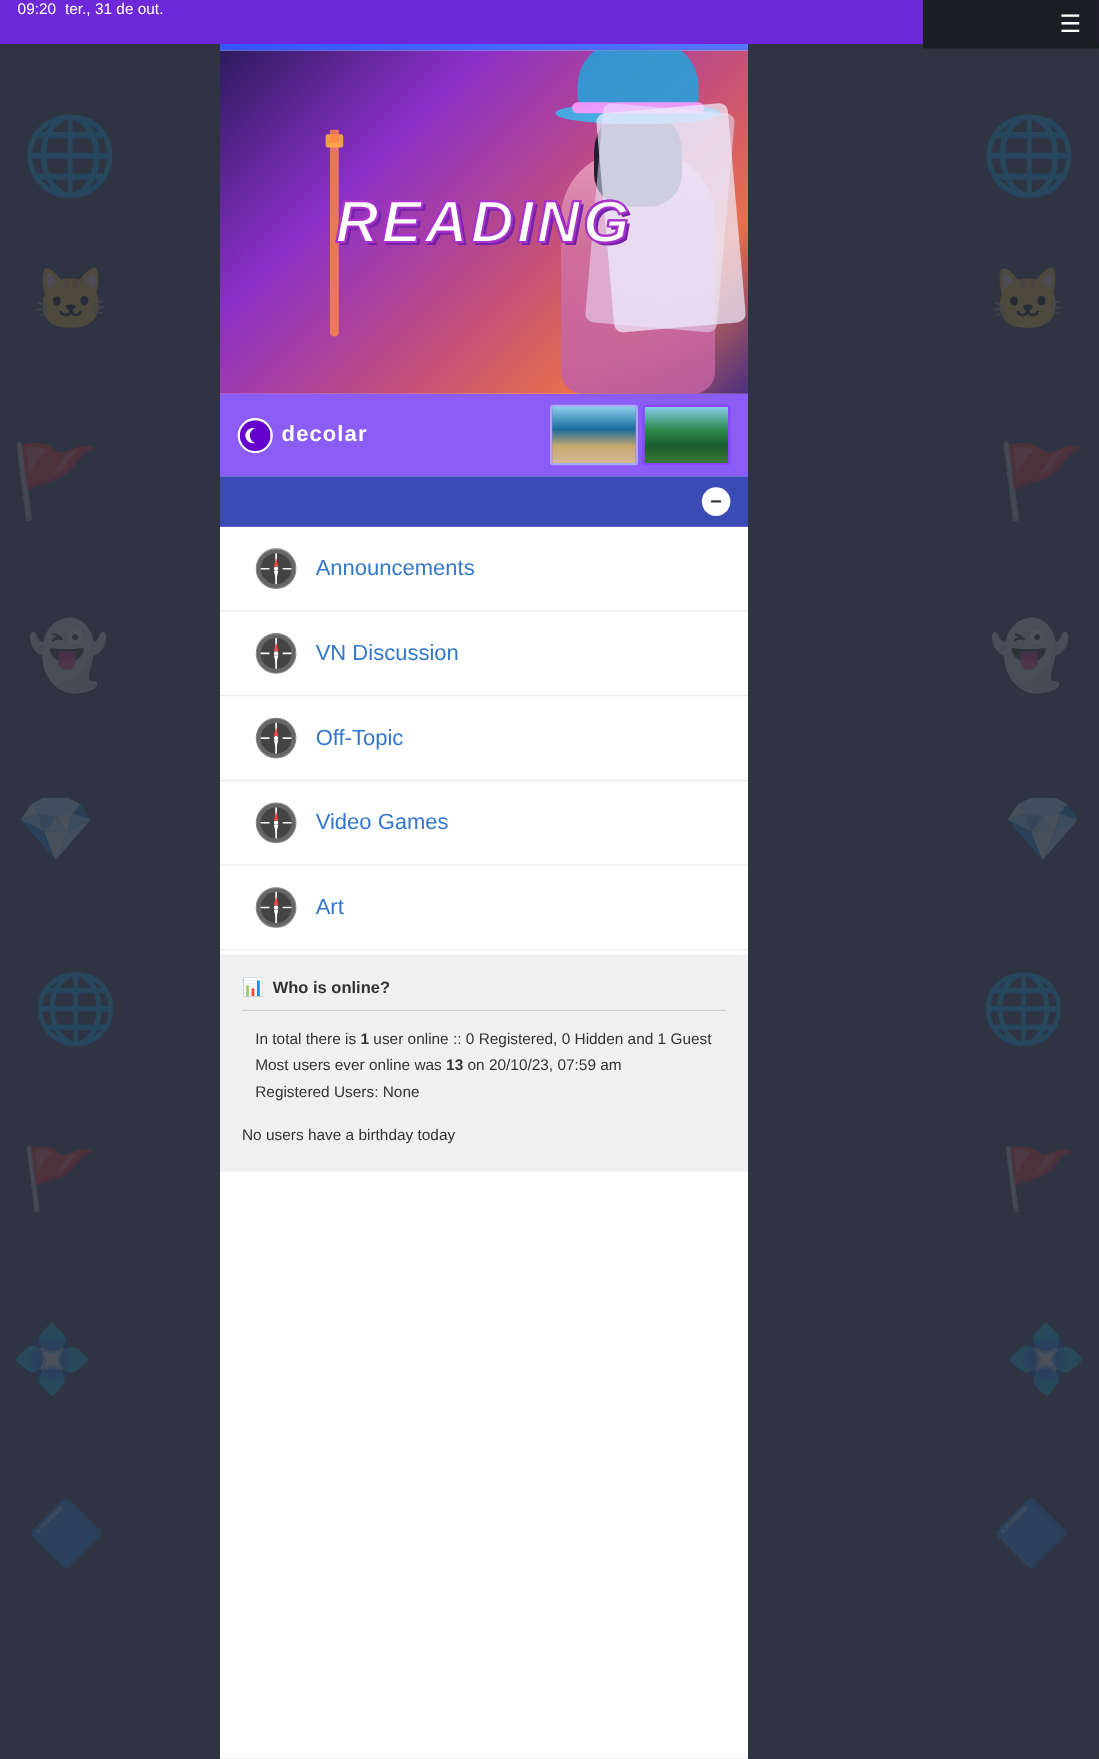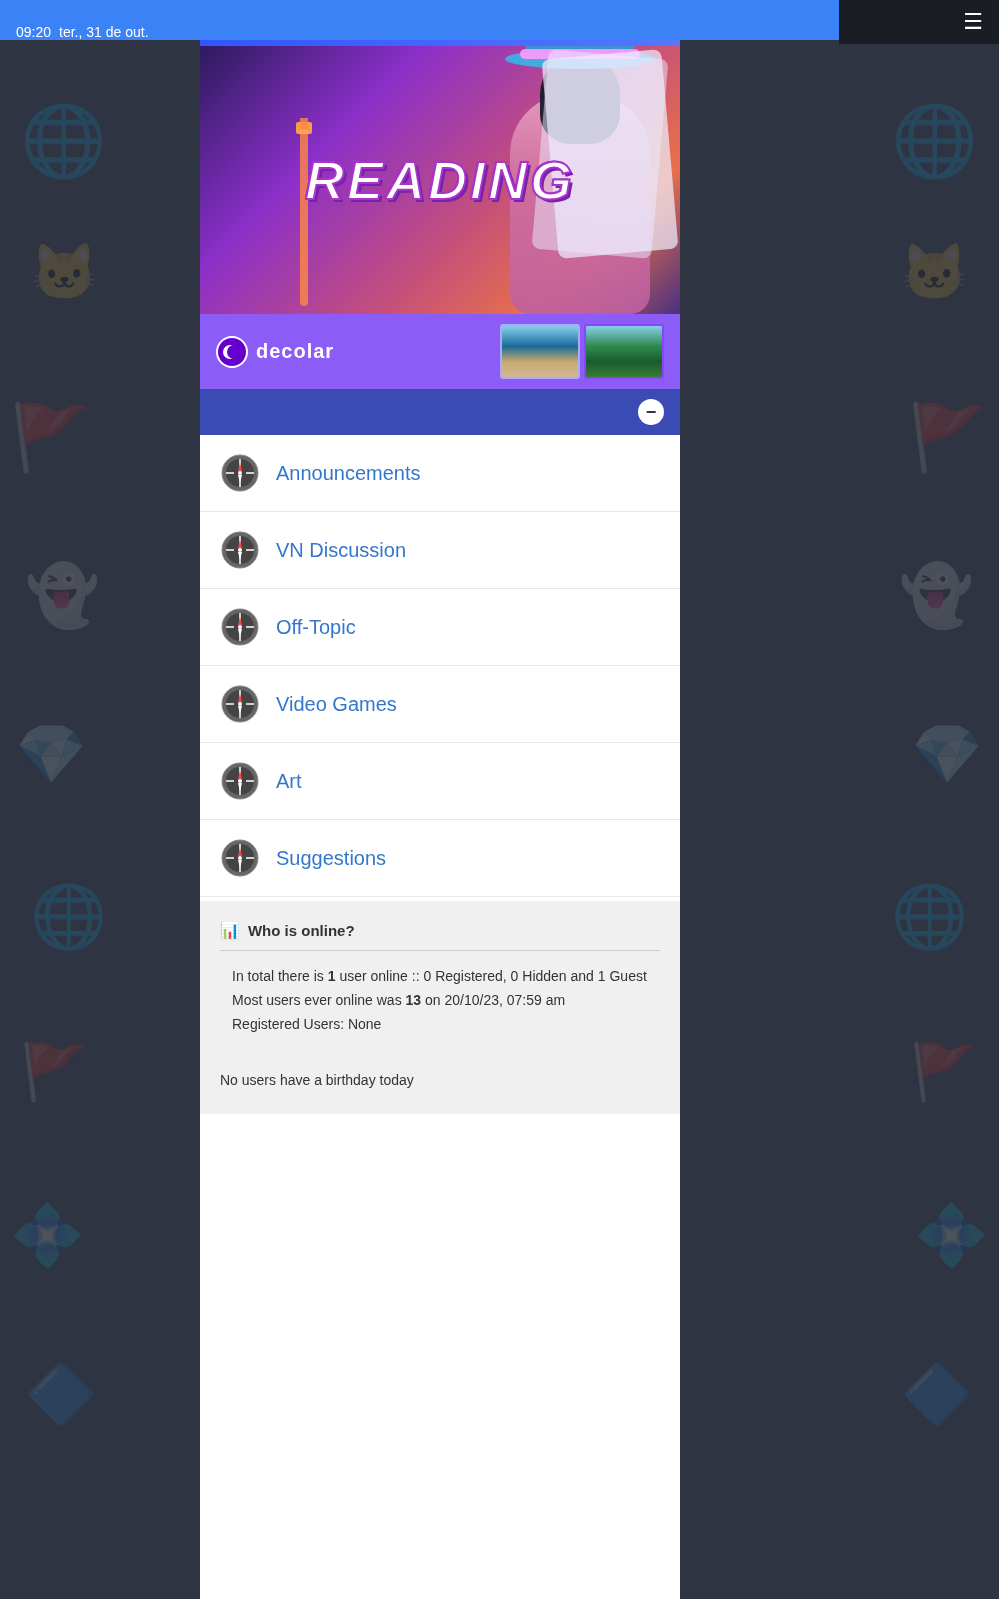--- a/index.html
+++ b/index.html
@@ -22,23 +22,23 @@
       opacity: 0.9;
     }
 
     
     .status-bar {
       position: absolute;
       top: 0;
       left: 0;
       right: 0;
       height: 40px;
-      background-color: #3b82f6;
-      display: flex;
-      align-items: flex-end;
+      background-color: #6d28d9;
+      display: flex;
+      align-items: flex-start;
       justify-content: space-between;
       padding: 0 16px;
       z-index: 100;
     }
 
     .status-bar-left {
       display: flex;
       align-items: center;
       gap: 8px;
       color: white;
@@ -61,21 +61,21 @@
       left: 200px;
       width: 480px;
       bottom: 0;
       background: white;
       overflow-y: auto;
     }
 
     
     .banner-area {
       width: 100%;
-      height: 268px;
+      height: 312px;
       background: linear-gradient(135deg, #2d1b5e 0%, #8b2fc9 30%, #c5507a 60%, #e8704a 80%, #4a3080 100%);
       position: relative;
       overflow: hidden;
     }
 
     .banner-title {
       position: absolute;
       top: 50%;
       left: 50%;
       transform: translate(-50%, -50%);
@@ -172,21 +172,21 @@
     }
 
     
     .forum-list {
       background: white;
     }
 
     .forum-item {
       display: flex;
       align-items: center;
-      padding: 18px 20px;
+      padding: 18px 31px;
       border-bottom: 1px solid #e8e8e8;
       gap: 16px;
       cursor: pointer;
     }
 
     
     .compass-svg {
       width: 40px;
       height: 40px;
     }
@@ -221,21 +221,21 @@
       color: #333;
       line-height: 1.7;
       margin-left: 12px;
     }
 
     .online-stats strong {
       font-weight: bold;
     }
 
     .birthday-section {
-      margin-top: 31px;
+      margin-top: 14px;
       font-size: 14px;
       color: #333;
       line-height: 1.9;
     }
 
     
     .side-decorations {
       position: absolute;
       top: 40px;
       left: 0;
@@ -447,34 +447,20 @@
         <line x1="20" y1="6" x2="20" y2="14" stroke="white" stroke-width="1.5"></line>
         <line x1="20" y1="26" x2="20" y2="34" stroke="white" stroke-width="1.5"></line>
         <line x1="6" y1="20" x2="14" y2="20" stroke="white" stroke-width="1.5"></line>
         <line x1="26" y1="20" x2="34" y2="20" stroke="white" stroke-width="1.5"></line>
         <polygon points="20,10 22,18 18,18" fill="#ff4444"></polygon>
         <polygon points="20,30 22,22 18,22" fill="white"></polygon>
       </svg>
       <span class="forum-label">Art</span>
     </div>
 
-    <div class="forum-item">
-      <svg class="compass-svg" viewBox="0 0 40 40">
-        <circle cx="20" cy="20" r="18" fill="#666" stroke="#888" stroke-width="1"></circle>
-        <circle cx="20" cy="20" r="14" fill="#444"></circle>
-        <circle cx="20" cy="20" r="2" fill="white"></circle>
-        <line x1="20" y1="6" x2="20" y2="14" stroke="white" stroke-width="1.5"></line>
-        <line x1="20" y1="26" x2="20" y2="34" stroke="white" stroke-width="1.5"></line>
-        <line x1="6" y1="20" x2="14" y2="20" stroke="white" stroke-width="1.5"></line>
-        <line x1="26" y1="20" x2="34" y2="20" stroke="white" stroke-width="1.5"></line>
-        <polygon points="20,10 22,18 18,18" fill="#ff4444"></polygon>
-        <polygon points="20,30 22,22 18,22" fill="white"></polygon>
-      </svg>
-      <span class="forum-label">Suggestions</span>
-    </div>
 
   </div>
 
   <div class="online-section">
     <div class="online-header">
       <span style="font-size:16px;">📊</span>
       <span>Who is online?</span>
     </div>
     <div class="online-stats">
       <span>In total there is </span><strong>1</strong><span> user online :: 0 Registered, 0 Hidden and 1 Guest</span>

